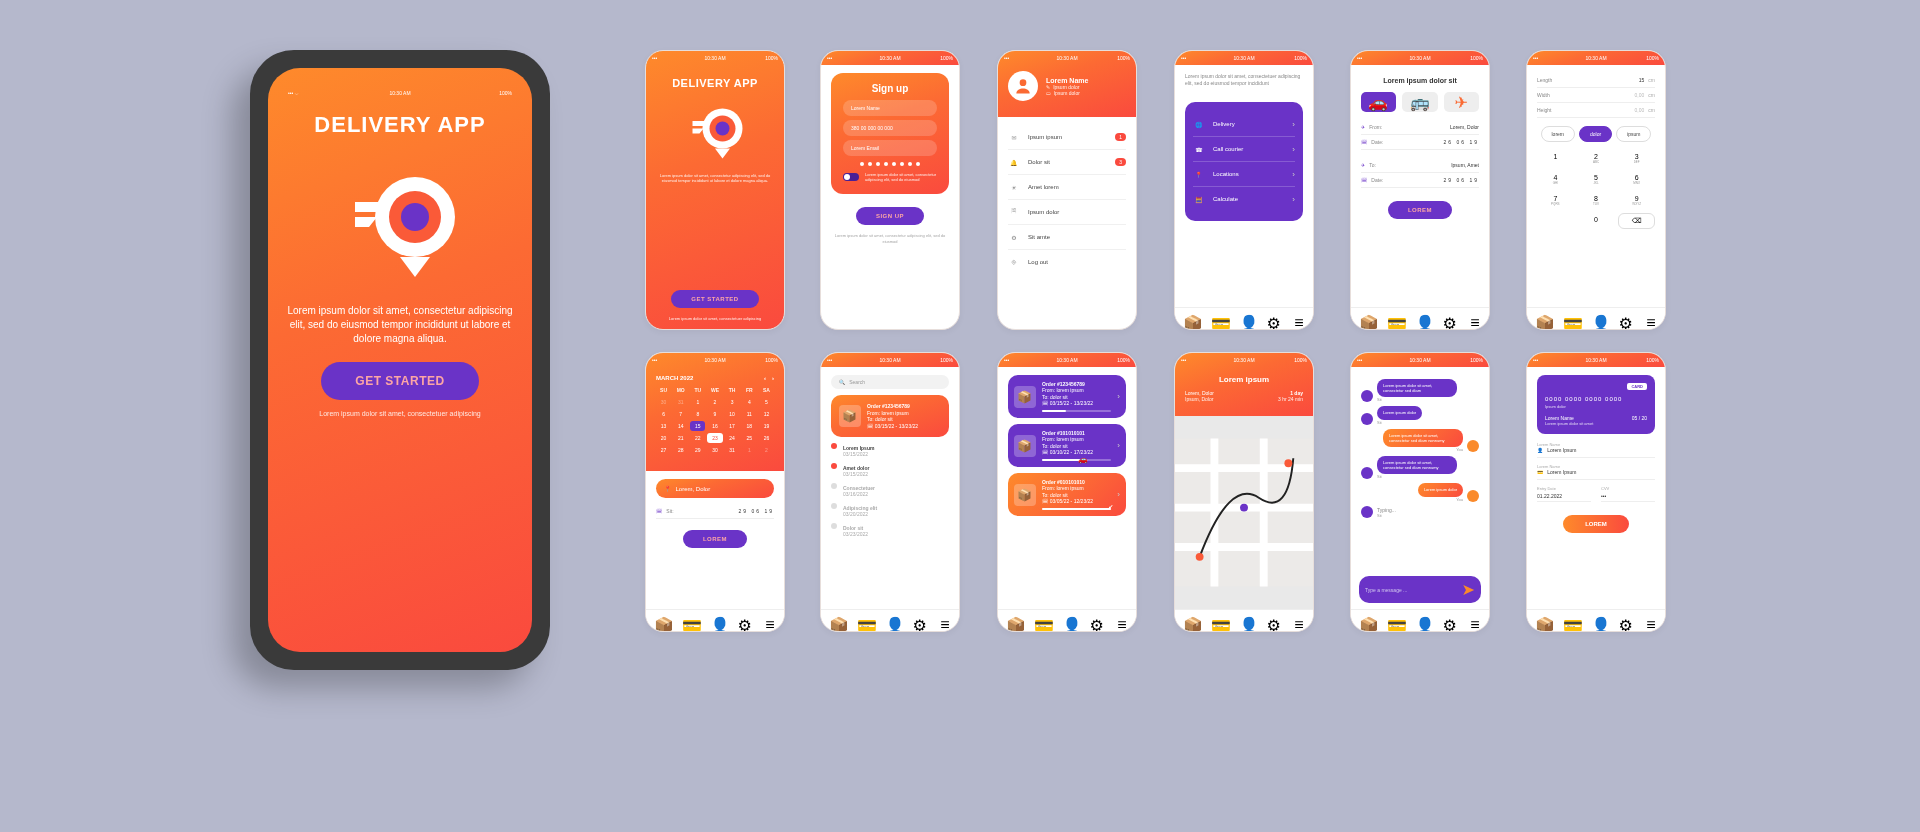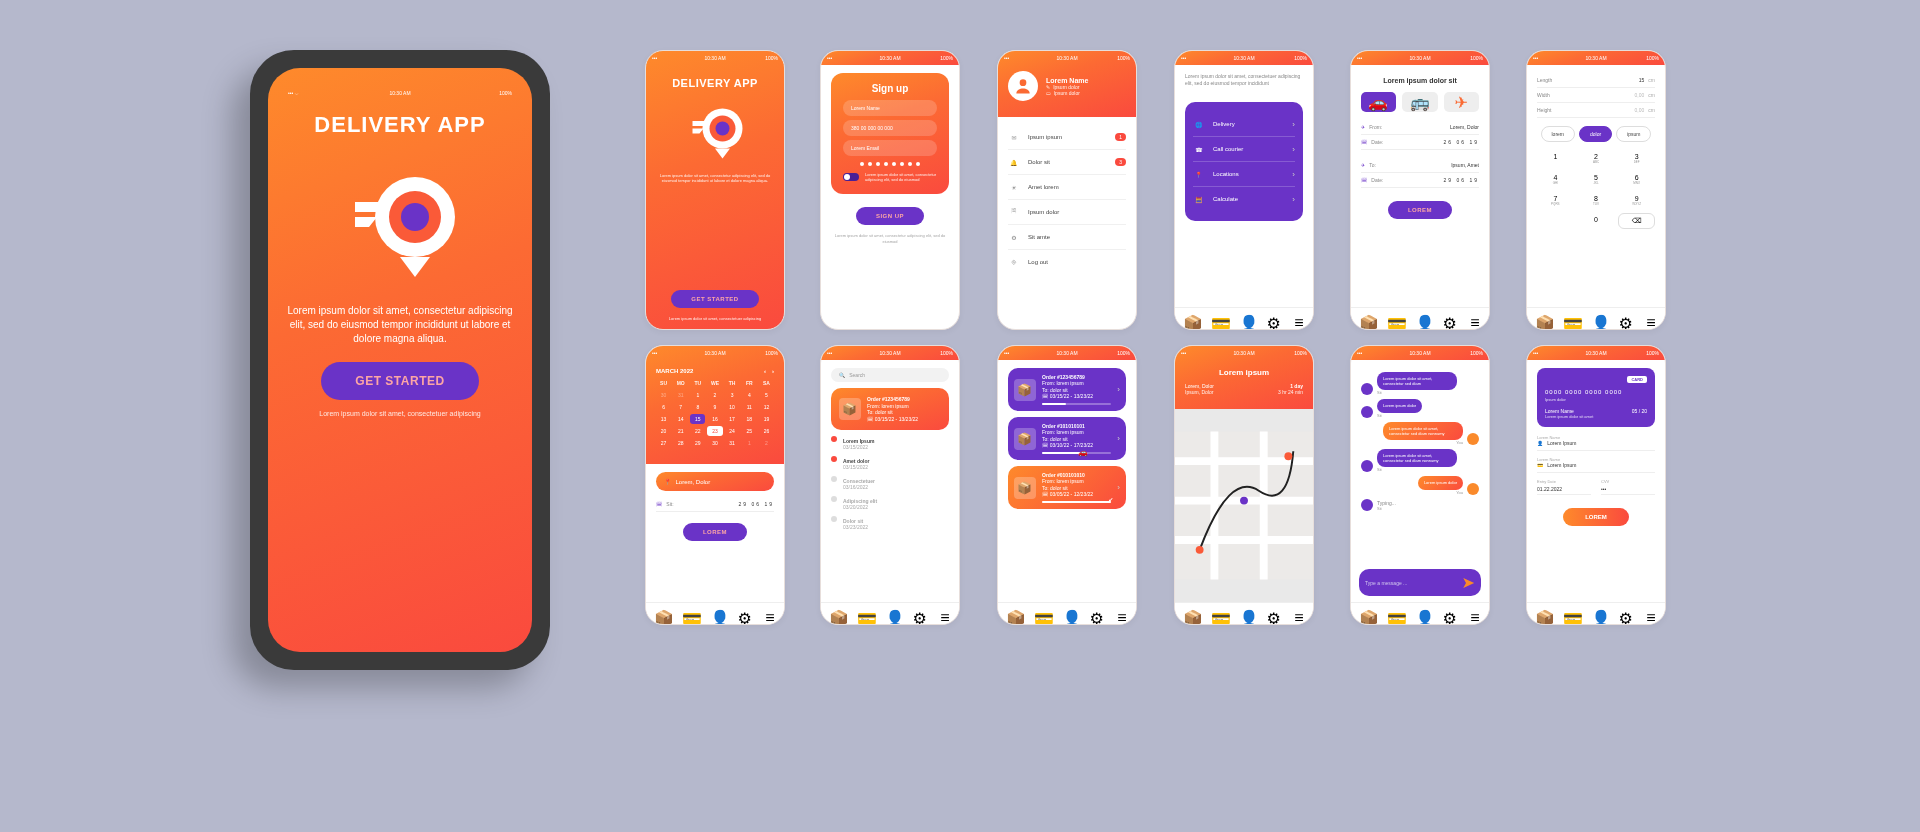--- a/index.html
+++ b/index.html
@@ -11,21 +11,21 @@
     box-shadow:-18px 18px 30px rgba(0,0,0,.25);
   }
   .phone-frame .inner { width:100%; height:100%; border-radius:32px; overflow:hidden; }
   .screen {
     position:absolute; width:140px; height:280px; background:#fff;
     border-radius:18px; overflow:hidden; border:1px solid #e7dedb;
     box-shadow:0 2px 6px rgba(0,0,0,.05);
     display:flex; flex-direction:column;
   }
   .row1 { top:10px; }
-  .row2 { top:305px; }
+  .row2 { top:312px; }
   .c1{left:425px}.c2{left:600px}.c3{left:777px}.c4{left:954px}.c5{left:1130px}.c6{left:1306px}
 
   .grad { background:linear-gradient(160deg,#fe8a2b 0%,#fc6a33 40%,#fa4a3e 100%); color:#fff; }
   .statusbar { height:14px; padding:0 6px; font-size:5px; display:flex; align-items:center; justify-content:space-between; }
   .statusbar .mid{position:absolute;left:0;right:0;text-align:center}
   .btn-purple { background:#6a33c7; color:#fca5a5; font-size:6px; font-weight:bold; letter-spacing:.5px; padding:6px 20px; border-radius:12px; border:none; display:inline-block; }
   .btn-grad   { background:linear-gradient(90deg,#fe8a2b,#fa4a3e); color:#fff; font-size:6px; font-weight:bold; padding:6px 22px; border-radius:12px; border:none; display:inline-block; }
   .center { text-align:center; }
   .tiny { font-size:4px; line-height:1.3; opacity:.9; }
   .tiny2{ font-size:5px; }

